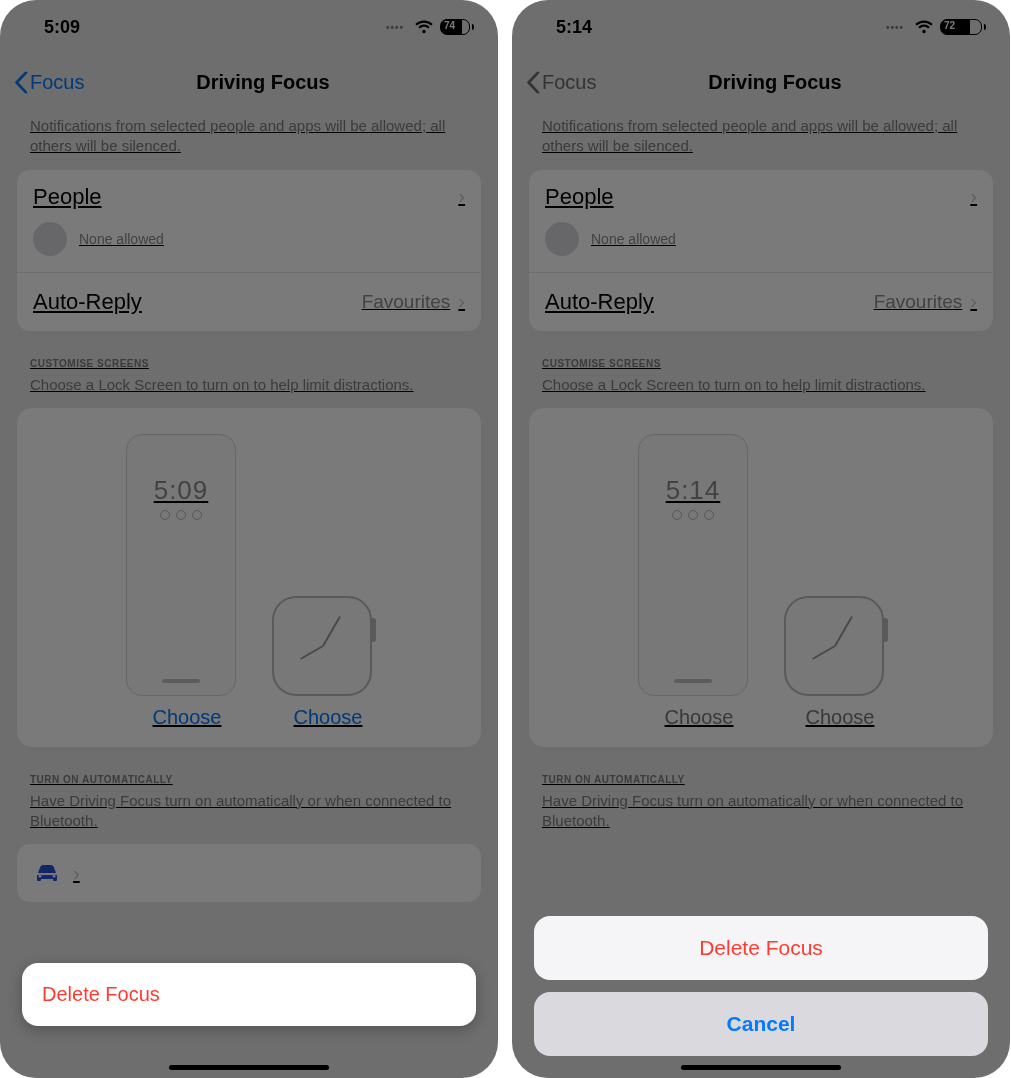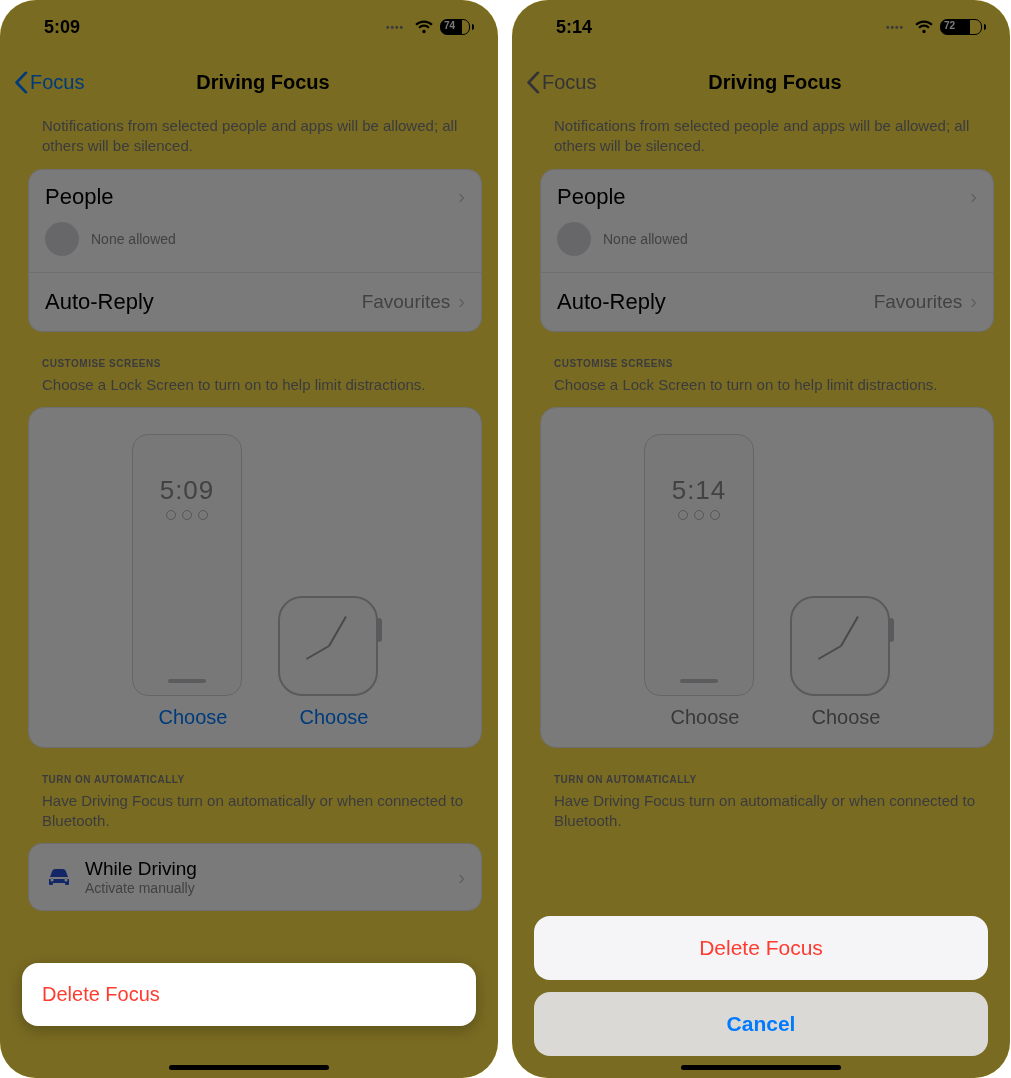--- a/index.html
+++ b/index.html
@@ -1,34 +1,34 @@
 <!DOCTYPE html>
 <html><head>
 <meta charset="utf-8">
 <style>
   html,body{margin:0;padding:0;background:#fff;font-family:-apple-system,"Helvetica Neue",Arial,sans-serif;}
   .stage{display:flex;gap:14px;width:1011px;height:1078px;}
-  .phone{position:relative;width:498px;height:1078px;background:#fde047;border-radius:36px;overflow:hidden;}
+  .phone{position:relative;width:498px;height:1078px;background:#e5e5e5;border-radius:36px;overflow:hidden;}
   
   .dim{position:absolute;inset:0;background:rgba(0,0,0,0.52);z-index:50;}
   
   .statusbar{position:relative;height:54px;display:flex;align-items:center;justify-content:space-between;padding:0 24px 0 44px;font-size:18px;font-weight:600;color:#000;}
   .status-right{display:flex;align-items:center;gap:6px;}
   .dots{font-size:10px;letter-spacing:1px;color:#7a7a7f;margin-right:4px;}
   .battery{display:flex;align-items:center;gap:2px;}
   .battery-body{width:28px;height:14px;border:1.5px solid #000;border-radius:7px;position:relative;background:linear-gradient(to right,#000 74%,transparent 74%);}
   .battery-body.p72{background:linear-gradient(to right,#000 72%,transparent 72%);padding-left:12px;}
   .battery-tip{width:2px;height:6px;background:#000;border-radius:0 2px 2px 0;}
   .battery-num{position:absolute;left:3px;top:0;font-size:10px;font-weight:700;color:#fff;mix-blend-mode:difference;}
   
   .navbar{position:relative;height:56px;display:flex;align-items:center;justify-content:center;padding-left:28px;}
   .navtitle{font-size:20px;font-weight:700;color:#000;}
   .back{position:absolute;left:14px;top:50%;transform:translateY(-50%);display:flex;align-items:center;gap:2px;color:#007aff;font-size:20px;}
   .back.dim-text{color:#6c6c70;}
-  .content{position:relative;padding:0 0 0 12px;}
+  .content{position:relative;padding:0 0 0 0;text-decoration:underline;}
   .section-note{color:#7c7c80;font-size:15px;line-height:1.35;padding:6px 30px 12px 30px;}
   .section-header{color:#7c7c80;font-size:10px;font-weight:600;letter-spacing:0.5px;padding:26px 30px 4px 30px;text-transform:uppercase;}
   .section-sub{color:#7c7c80;font-size:15px;line-height:1.35;padding:2px 30px 12px 30px;}
   .card{margin:0 16px;background:#fff;border-radius:14px;border:1px solid #e7e7ea;}
   .row{display:flex;align-items:center;padding:14px 16px;border-bottom:1px solid #e7e7ea;position:relative;min-height:30px;}
   .row:last-child{border-bottom:none;}
   .row-title{font-size:22px;color:#000;flex:1;}
   .row-sub{font-size:14px;color:#8a8a8e;}
   .row-value{font-size:19px;color:#8a8a8e;margin-right:8px;}
   .chev{color:#c7c7cc;font-size:20px;}
@@ -137,24 +137,20 @@
 
       <div class="section-header">TURN ON AUTOMATICALLY</div>
       <div class="section-sub">Have Driving Focus turn on automatically or when connected to Bluetooth.</div>
       <div class="card">
         <div class="row">
           <span class="car-icon">
             <svg width="28" height="20" viewBox="0 0 28 20">
                 <path d="M4 12h20v5a1 1 0 0 1-1 1h-2a1 1 0 0 1-1-1v-1H8v1a1 1 0 0 1-1 1H5a1 1 0 0 1-1-1v-5zm1-2 2.3-6.2A3 3 0 0 1 10.1 2h7.8a3 3 0 0 1 2.8 1.8L23 10H5zm2 4.5A1.5 1.5 0 1 0 7 11.5 1.5 1.5 0 0 0 7 14.5zm14 0a1.5 1.5 0 1 0 0-3 1.5 1.5 0 0 0 0 3z" fill="#2953d6"></path>
               </svg>
           </span>
-          <span class="twoline" style="flex:1;">
-            <span class="row-title" style="font-size:19px;">While Driving</span>
-            <span class="row-sub">Activate manually</span>
-          </span>
           <span class="chev">›</span>
         </div>
       </div>
     </div>
 
     <div class="dim"></div>
     <div class="lifted">
       <span>Delete Focus</span>
     </div>
     <div class="home-ind"></div>

